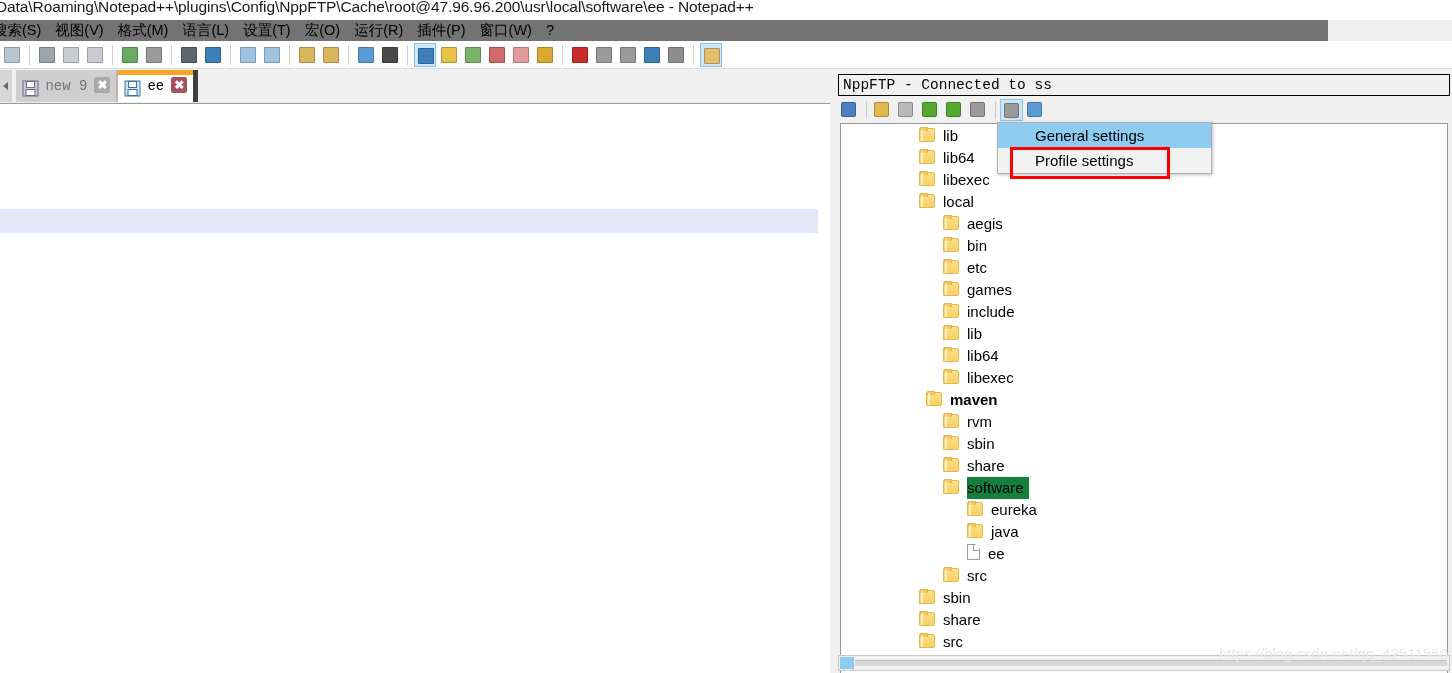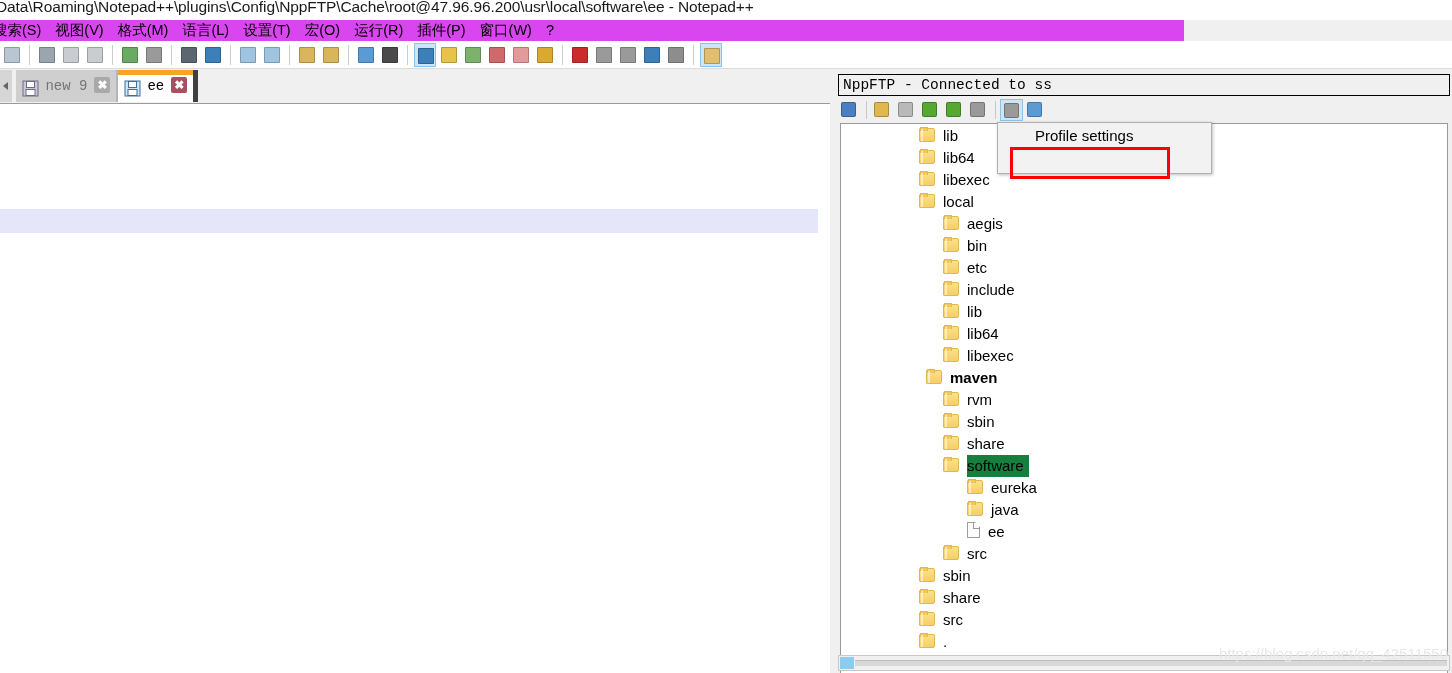--- a/index.html
+++ b/index.html
@@ -29,22 +29,22 @@
     position: absolute;
     left: -4px; top: -2px;
     font-size: 15.5px;
     color: #1a1a1a;
     font-family: "Liberation Sans", sans-serif;
     letter-spacing: -0.1px;
   }
 
   
   #menubar {
-    position: absolute; left: 0; top: 20px; width: 1184px; height: 21px;
-    background: #d946ef;
+    position: absolute; left: 0; top: 20px; width: 1328px; height: 21px;
+    background: #737373;
     white-space: nowrap;
     overflow: hidden;
   }
   #menubar .menu-item {
     display: inline-block;
     font-size: 14.5px;
     color: #000;
     padding: 1px 7px 2px 7px;
     line-height: 18px;
     vertical-align: top;
@@ -393,20 +393,21 @@
     <div id="ftp-caption">NppFTP - Connected to ss</div>
     <div id="ftp-toolbar"><span class="ftb"><span style="position: absolute; left: 3px; top: 3px; width: 15px; height: 15px; border-radius: 2px; background: rgb(74, 127, 193); border: 1px solid rgba(0, 0, 0, 0.25);"></span></span><span class="ftb-sep"></span><span class="ftb"><span style="position: absolute; left: 3px; top: 3px; width: 15px; height: 15px; border-radius: 2px; background: rgb(224, 184, 76); border: 1px solid rgba(0, 0, 0, 0.25);"></span></span><span class="ftb"><span style="position: absolute; left: 3px; top: 3px; width: 15px; height: 15px; border-radius: 2px; background: rgb(185, 185, 185); border: 1px solid rgba(0, 0, 0, 0.25);"></span></span><span class="ftb"><span style="position: absolute; left: 3px; top: 3px; width: 15px; height: 15px; border-radius: 2px; background: rgb(86, 168, 50); border: 1px solid rgba(0, 0, 0, 0.25);"></span></span><span class="ftb"><span style="position: absolute; left: 3px; top: 3px; width: 15px; height: 15px; border-radius: 2px; background: rgb(86, 168, 50); border: 1px solid rgba(0, 0, 0, 0.25);"></span></span><span class="ftb"><span style="position: absolute; left: 3px; top: 3px; width: 15px; height: 15px; border-radius: 2px; background: rgb(154, 154, 154); border: 1px solid rgba(0, 0, 0, 0.25);"></span></span><span class="ftb-sep"></span><span class="ftb pressed"><span style="position: absolute; left: 3px; top: 3px; width: 15px; height: 15px; border-radius: 2px; background: rgb(154, 154, 154); border: 1px solid rgba(0, 0, 0, 0.25);"></span></span><span class="ftb"><span style="position: absolute; left: 3px; top: 3px; width: 15px; height: 15px; border-radius: 2px; background: rgb(91, 155, 213); border: 1px solid rgba(0, 0, 0, 0.25);"></span></span></div>
     <div id="ftp-tree">
         <div class="tree-row" style="padding-left: 78px;"><span class="t-ico ico-folder"></span><span class="t-label">lib</span></div>
         <div class="tree-row" style="padding-left: 78px;"><span class="t-ico ico-folder"></span><span class="t-label">lib64</span></div>
         <div class="tree-row" style="padding-left: 78px;"><span class="t-ico ico-folder"></span><span class="t-label">libexec</span></div>
         <div class="tree-row" style="padding-left: 78px;"><span class="t-ico ico-folder"></span><span class="t-label">local</span></div>
         <div class="tree-row" style="padding-left: 102px;"><span class="t-ico ico-folder"></span><span class="t-label">aegis</span></div>
         <div class="tree-row" style="padding-left: 102px;"><span class="t-ico ico-folder"></span><span class="t-label">bin</span></div>
         <div class="tree-row" style="padding-left: 102px;"><span class="t-ico ico-folder"></span><span class="t-label">etc</span></div>
+        <div class="tree-row" style="padding-left: 102px;"><span class="t-ico ico-folder"></span><span class="t-label">games</span></div>
         <div class="tree-row" style="padding-left: 102px;"><span class="t-ico ico-folder"></span><span class="t-label">include</span></div>
         <div class="tree-row" style="padding-left: 102px;"><span class="t-ico ico-folder"></span><span class="t-label">lib</span></div>
         <div class="tree-row" style="padding-left: 102px;"><span class="t-ico ico-folder"></span><span class="t-label">lib64</span></div>
         <div class="tree-row" style="padding-left: 102px;"><span class="t-ico ico-folder"></span><span class="t-label">libexec</span></div>
         <div class="tree-row" style="padding-left: 85px; font-weight: bold;"><span class="t-ico ico-folder"></span><span class="t-label">maven</span></div>
         <div class="tree-row" style="padding-left: 102px;"><span class="t-ico ico-folder"></span><span class="t-label">rvm</span></div>
         <div class="tree-row" style="padding-left: 102px;"><span class="t-ico ico-folder"></span><span class="t-label">sbin</span></div>
         <div class="tree-row" style="padding-left: 102px;"><span class="t-ico ico-folder"></span><span class="t-label">share</span></div>
         <div class="tree-row selected" style="padding-left: 102px;"><span class="t-ico ico-folder"></span><span class="t-label">software</span></div>
         <div class="tree-row" style="padding-left: 126px;"><span class="t-ico ico-folder"></span><span class="t-label">eureka</span></div>
@@ -414,20 +415,21 @@
         <div class="tree-row" style="padding-left: 126px;"><span class="t-ico ico-file"></span><span class="t-label">ee</span></div>
         <div class="tree-row" style="padding-left: 102px;"><span class="t-ico ico-folder"></span><span class="t-label">src</span></div>
         <div class="tree-row" style="padding-left: 78px;"><span class="t-ico ico-folder"></span><span class="t-label">sbin</span></div>
         <div class="tree-row" style="padding-left: 78px;"><span class="t-ico ico-folder"></span><span class="t-label">share</span></div>
         <div class="tree-row" style="padding-left: 78px;"><span class="t-ico ico-folder"></span><span class="t-label">src</span></div>
         <div class="tree-row" style="padding-left: 78px;"><span class="t-ico ico-folder"></span><span class="t-label">.</span></div>
       </div>
   </div>
 
   <div id="settings-menu">
+      <div class="mi highlight">General settings</div>
       <div class="mi">Profile settings</div>
     </div>
 
   <div id="annot-box" style="border-color: rgb(255, 0, 0);"></div>
 
   <div id="tree-hscroll">
     <div class="thumb"></div>
     <div class="track"></div>
   </div>
 

